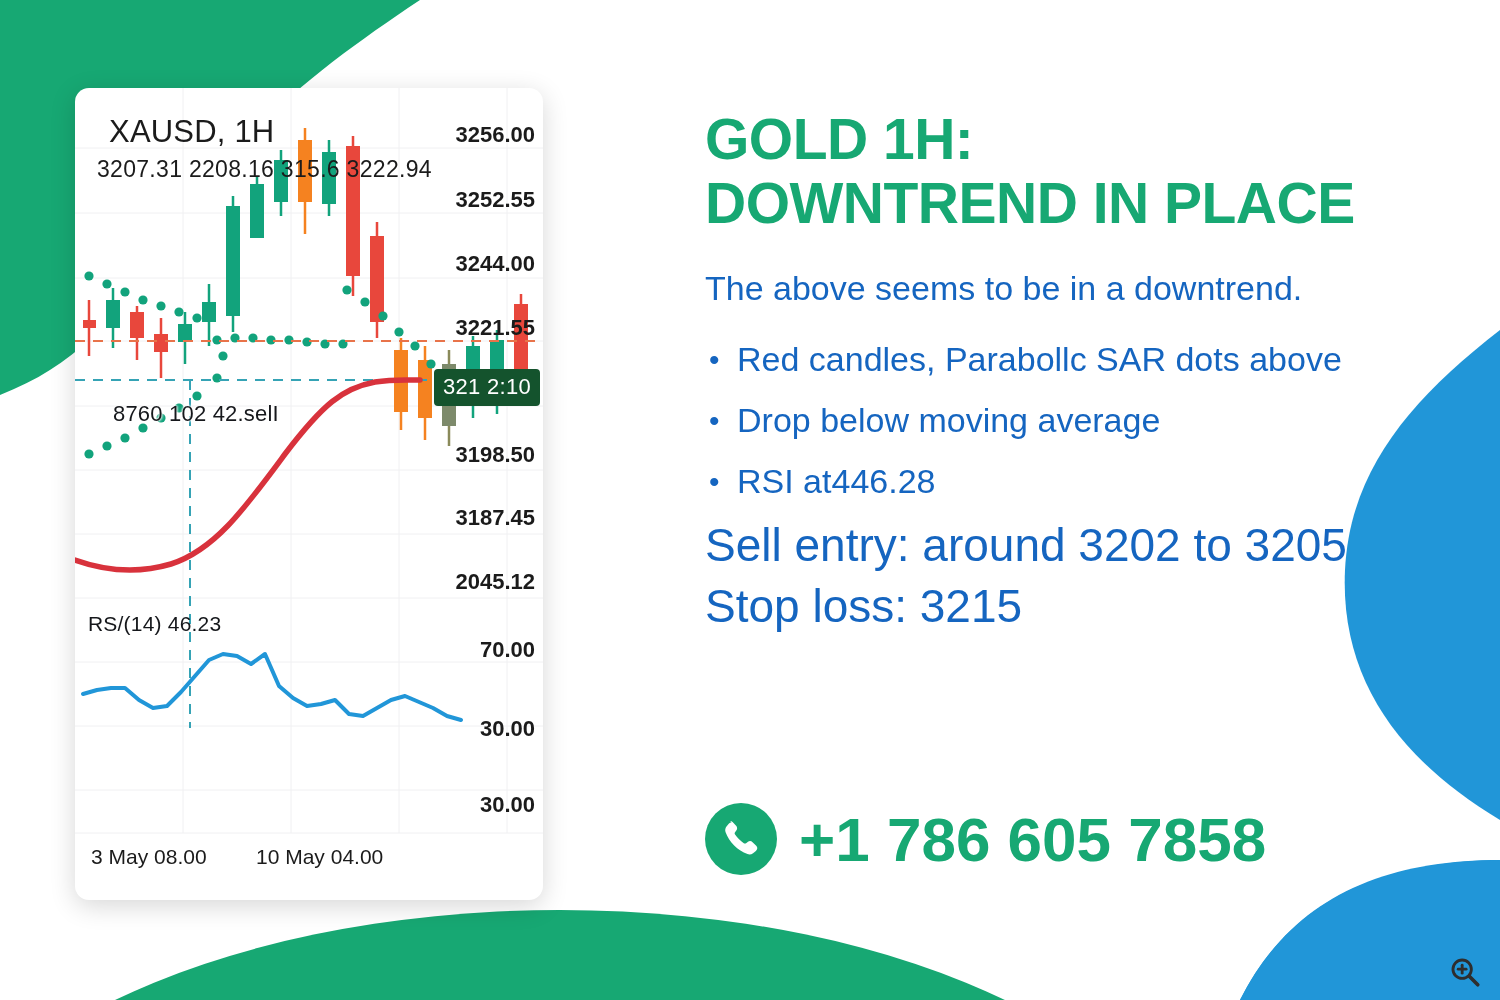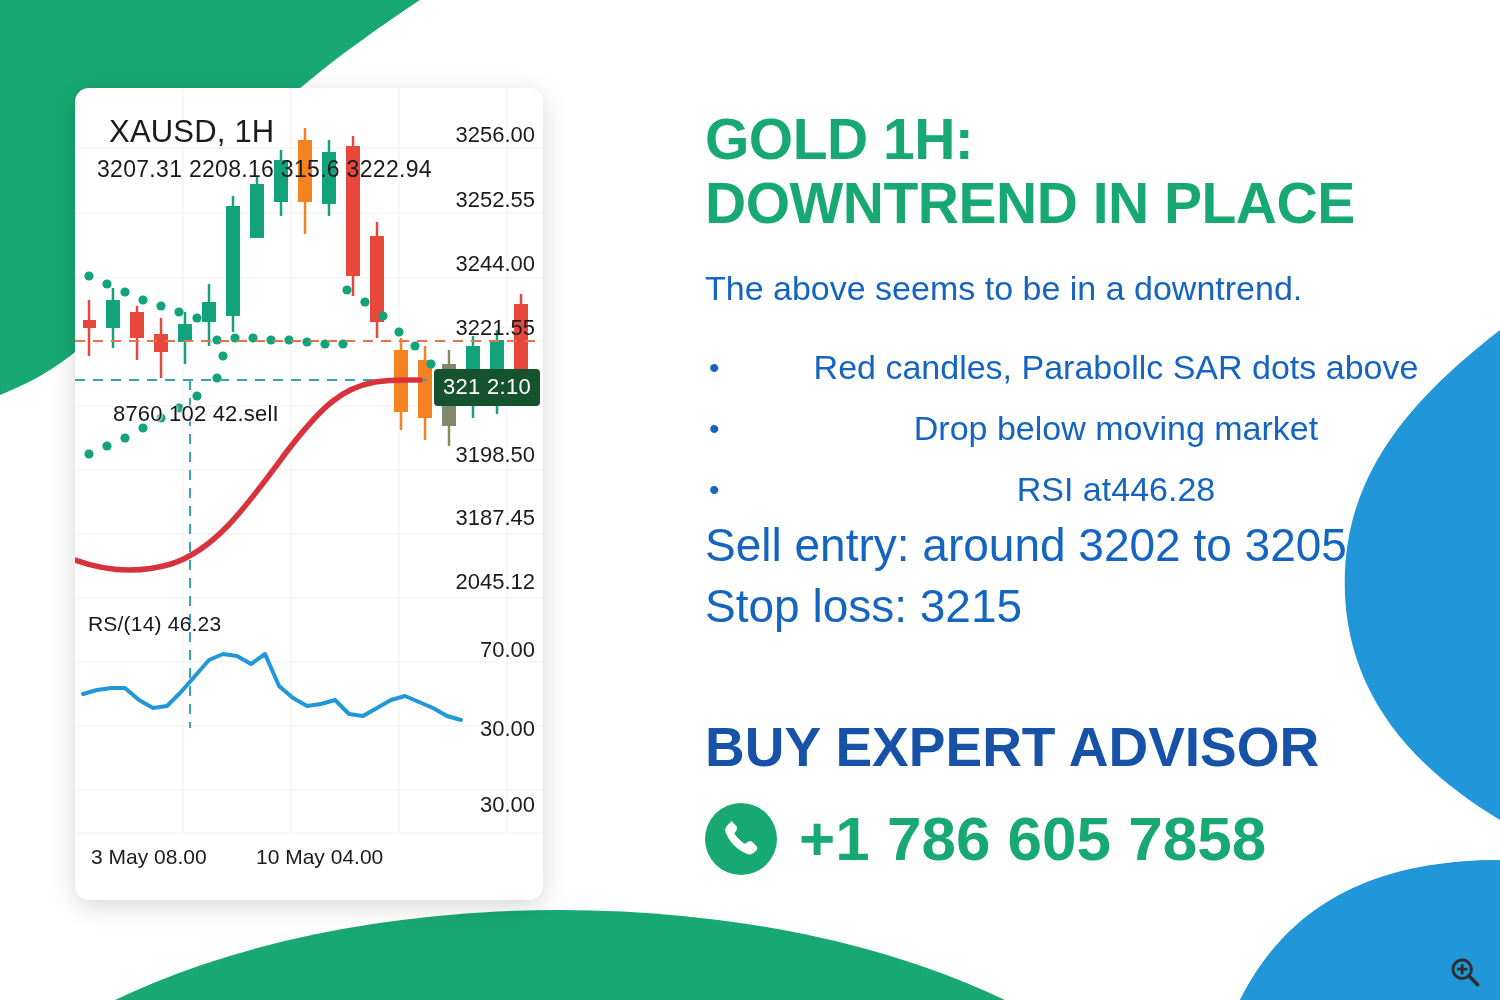--- a/index.html
+++ b/index.html
@@ -46,21 +46,21 @@
   }
   .dates-row span{position:absolute;}
   .d0{left:0px;}
   .d1{left:165px;}
 
   .price-axis{
     position:absolute;right:0;top:0;width:115px;height:812px;
   }
   .pl{
     position:absolute;right:8px;font-size:22px;color:#1b1b1b;
-    white-space:nowrap;text-align:right;
+    white-space:nowrap;text-align:right;font-weight:bold;
   }
   .price-badge{
     position:absolute;right:3px;top:281px;
     background:#14532d;color:#ffffff;
     font-size:22px;padding:5px 9px 6px 9px;border-radius:4px;
     white-space:nowrap;letter-spacing:.3px;
   }
 
   
   .promo{position:absolute;left:705px;top:0;width:795px;height:1000px;margin-top:15px;}
@@ -68,43 +68,43 @@
     position:absolute;left:0;top:92px;width:860px;
     color:#17A873;font-weight:bold;font-size:57px;line-height:64px;
     letter-spacing:-.5px;white-space:nowrap;
   }
   .headline .l2{display:block;}
   .lede{
     position:absolute;left:0;top:252px;width:780px;
     color:#1565C0;font-size:34px;line-height:42px;white-space:nowrap;
   }
   .bullets{
-    position:absolute;left:0;top:322px;width:790px;
-    margin:0;padding:0;list-style:none;text-align:center;
+    position:absolute;left:0;top:314px;width:790px;
+    margin:0;padding:0;list-style:none;
   }
   .bullets li{
     color:#1565C0;font-size:34px;line-height:61px;white-space:nowrap;
     padding-left:32px;position:relative;
   }
   .bullets li::before{
     content:"•";position:absolute;left:4px;top:0;font-size:30px;
   }
   .levels{
     position:absolute;left:0;top:500px;width:790px;
   }
   .levels div{
     color:#1565C0;font-size:46px;line-height:61px;white-space:nowrap;
   }
   .cta{
     position:absolute;left:0;top:700px;
     color:#1552A8;font-weight:bold;font-size:55px;letter-spacing:0px;
     white-space:nowrap;
   }
   .phone-row{
-    position:absolute;left:0;top:788px;display:flex;align-items:flex-start;gap:22px;
+    position:absolute;left:0;top:788px;display:flex;align-items:center;gap:22px;
   }
   .phone-icon{
     width:72px;height:72px;border-radius:50%;background:#17A873;
     display:flex;align-items:center;justify-content:center;flex:0 0 auto;
   }
   .phone-num{
     color:#17A873;font-weight:bold;font-size:62px;letter-spacing:0px;
     white-space:nowrap;
   }
 
@@ -297,30 +297,29 @@
 
     <div class="headline">
       <span class="l1">GOLD 1H:</span>
       <span class="l2">DOWNTREND IN PLACE</span>
     </div>
 
     <div class="lede">The above seems to be in a downtrend.</div>
 
     <ul class="bullets">
       <li>Red candles, Parabollc SAR dots above</li>
-      <li>Drop below moving market</li>
+      <li>Drop below moving average</li>
       <li>RSI at446.28</li>
     </ul>
 
     <div class="levels">
       <div>Sell entry: around 3202 to 3205</div>
       <div>Stop loss: 3215</div>
     </div>
 
-    <div class="cta">BUY EXPERT ADVISOR</div>
 
     <div class="phone-row">
       <span class="phone-icon">
         <svg width="42" height="42" viewBox="0 0 24 24" fill="#ffffff">
           <path d="M6.6 2.5c-.6 0-1.2.3-1.6.8L3.7 4.9c-.7.9-.9 2.1-.5 3.2
                    1 2.8 2.7 5.4 4.9 7.6 2.2 2.2 4.8 3.9 7.6 4.9 1.1.4 2.3.2
                    3.2-.5l1.6-1.3c.5-.4.8-1 .8-1.6 0-.5-.2-1-.6-1.4l-2.1-2
                    c-.7-.7-1.8-.8-2.6-.2l-1.1.8c-.4.3-.9.3-1.3 0-1-.7-1.9-1.5-2.7-2.3
                    -.8-.8-1.6-1.7-2.3-2.7-.3-.4-.3-.9 0-1.3l.8-1.1c.6-.8.5-1.9-.2-2.6
                    l-2-2.1c-.4-.4-.9-.6-1.4-.6z"></path>

